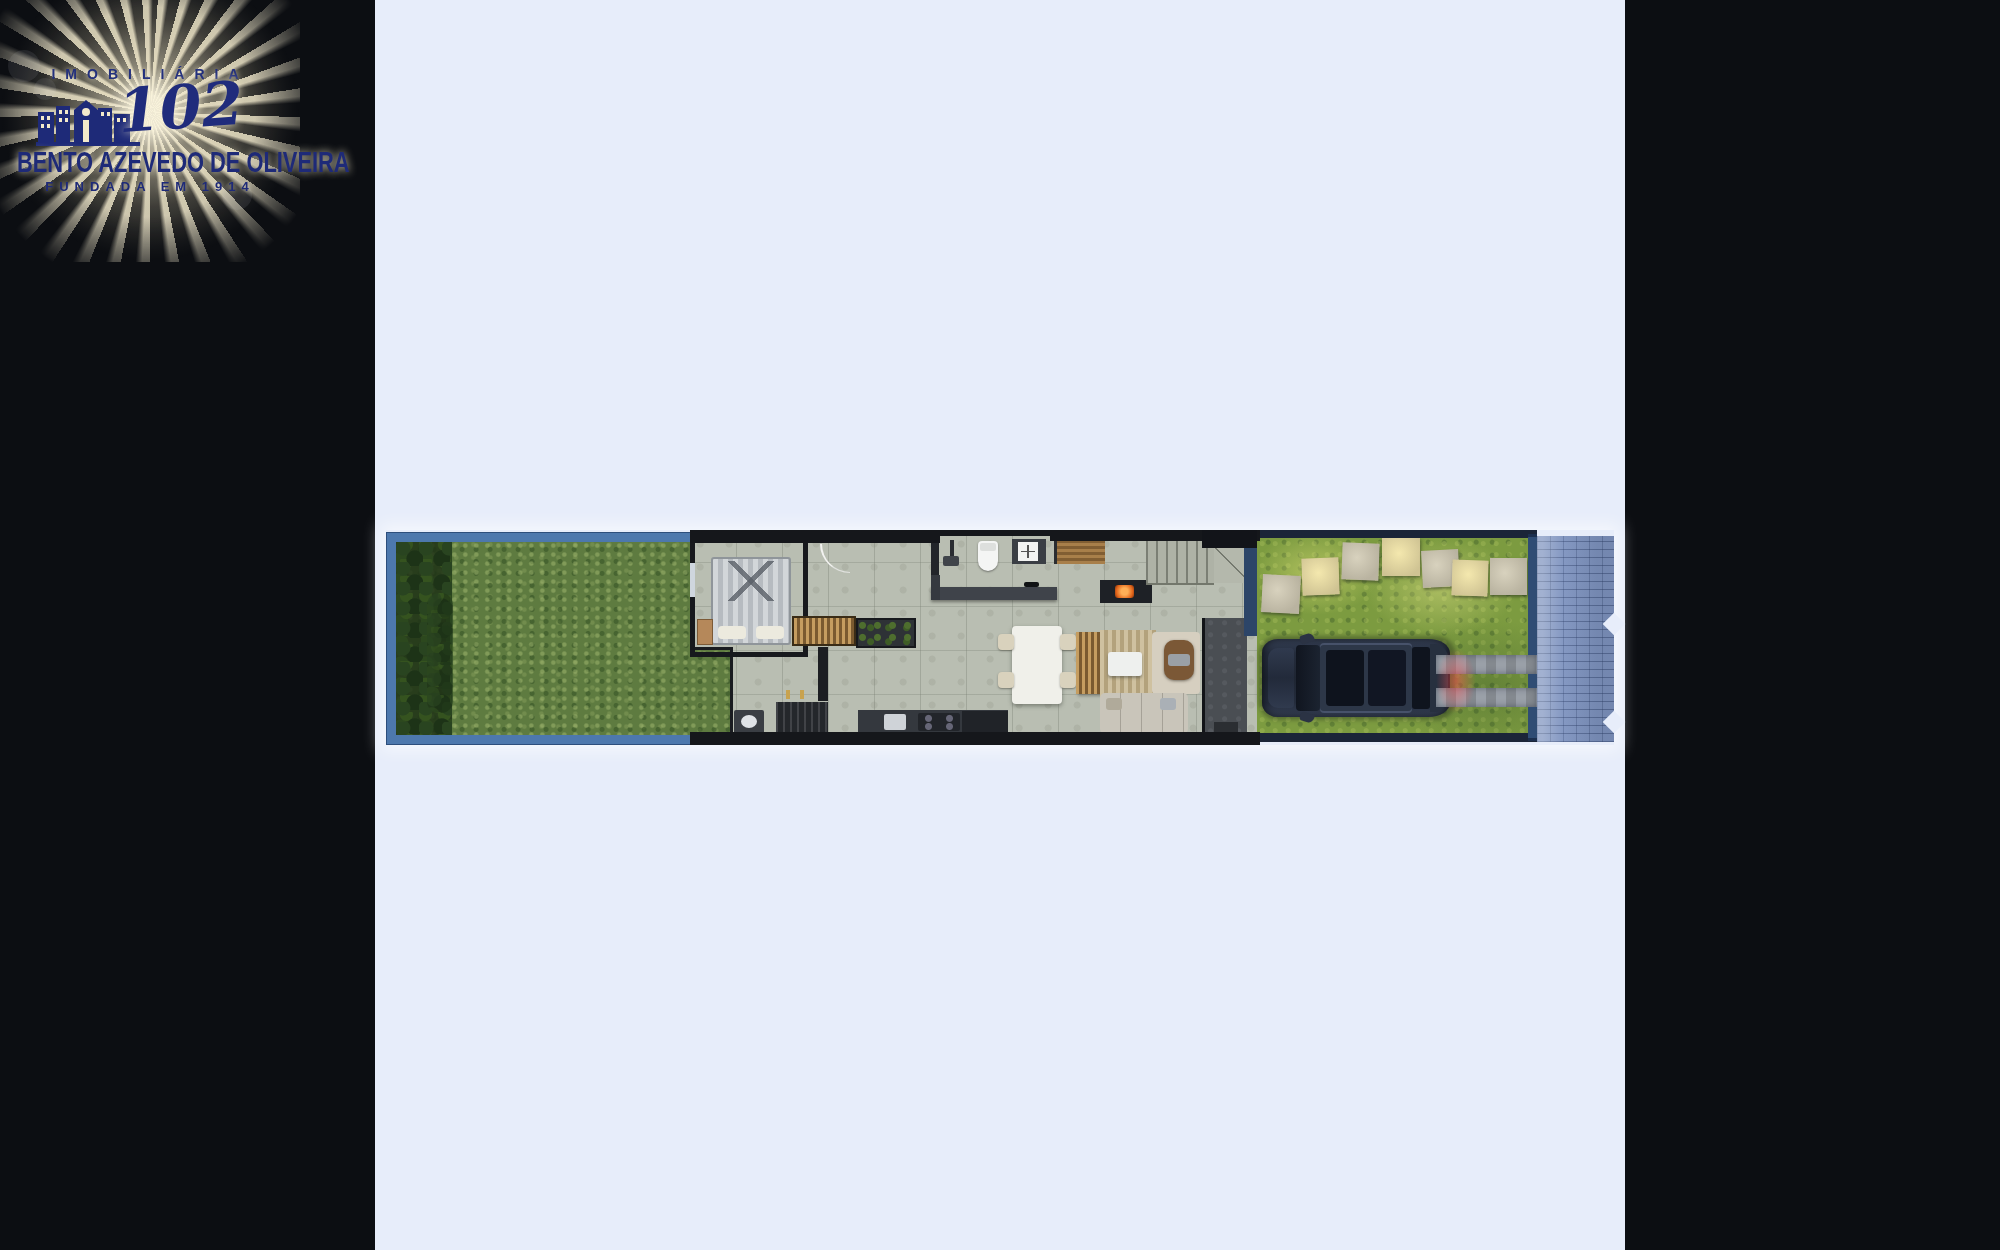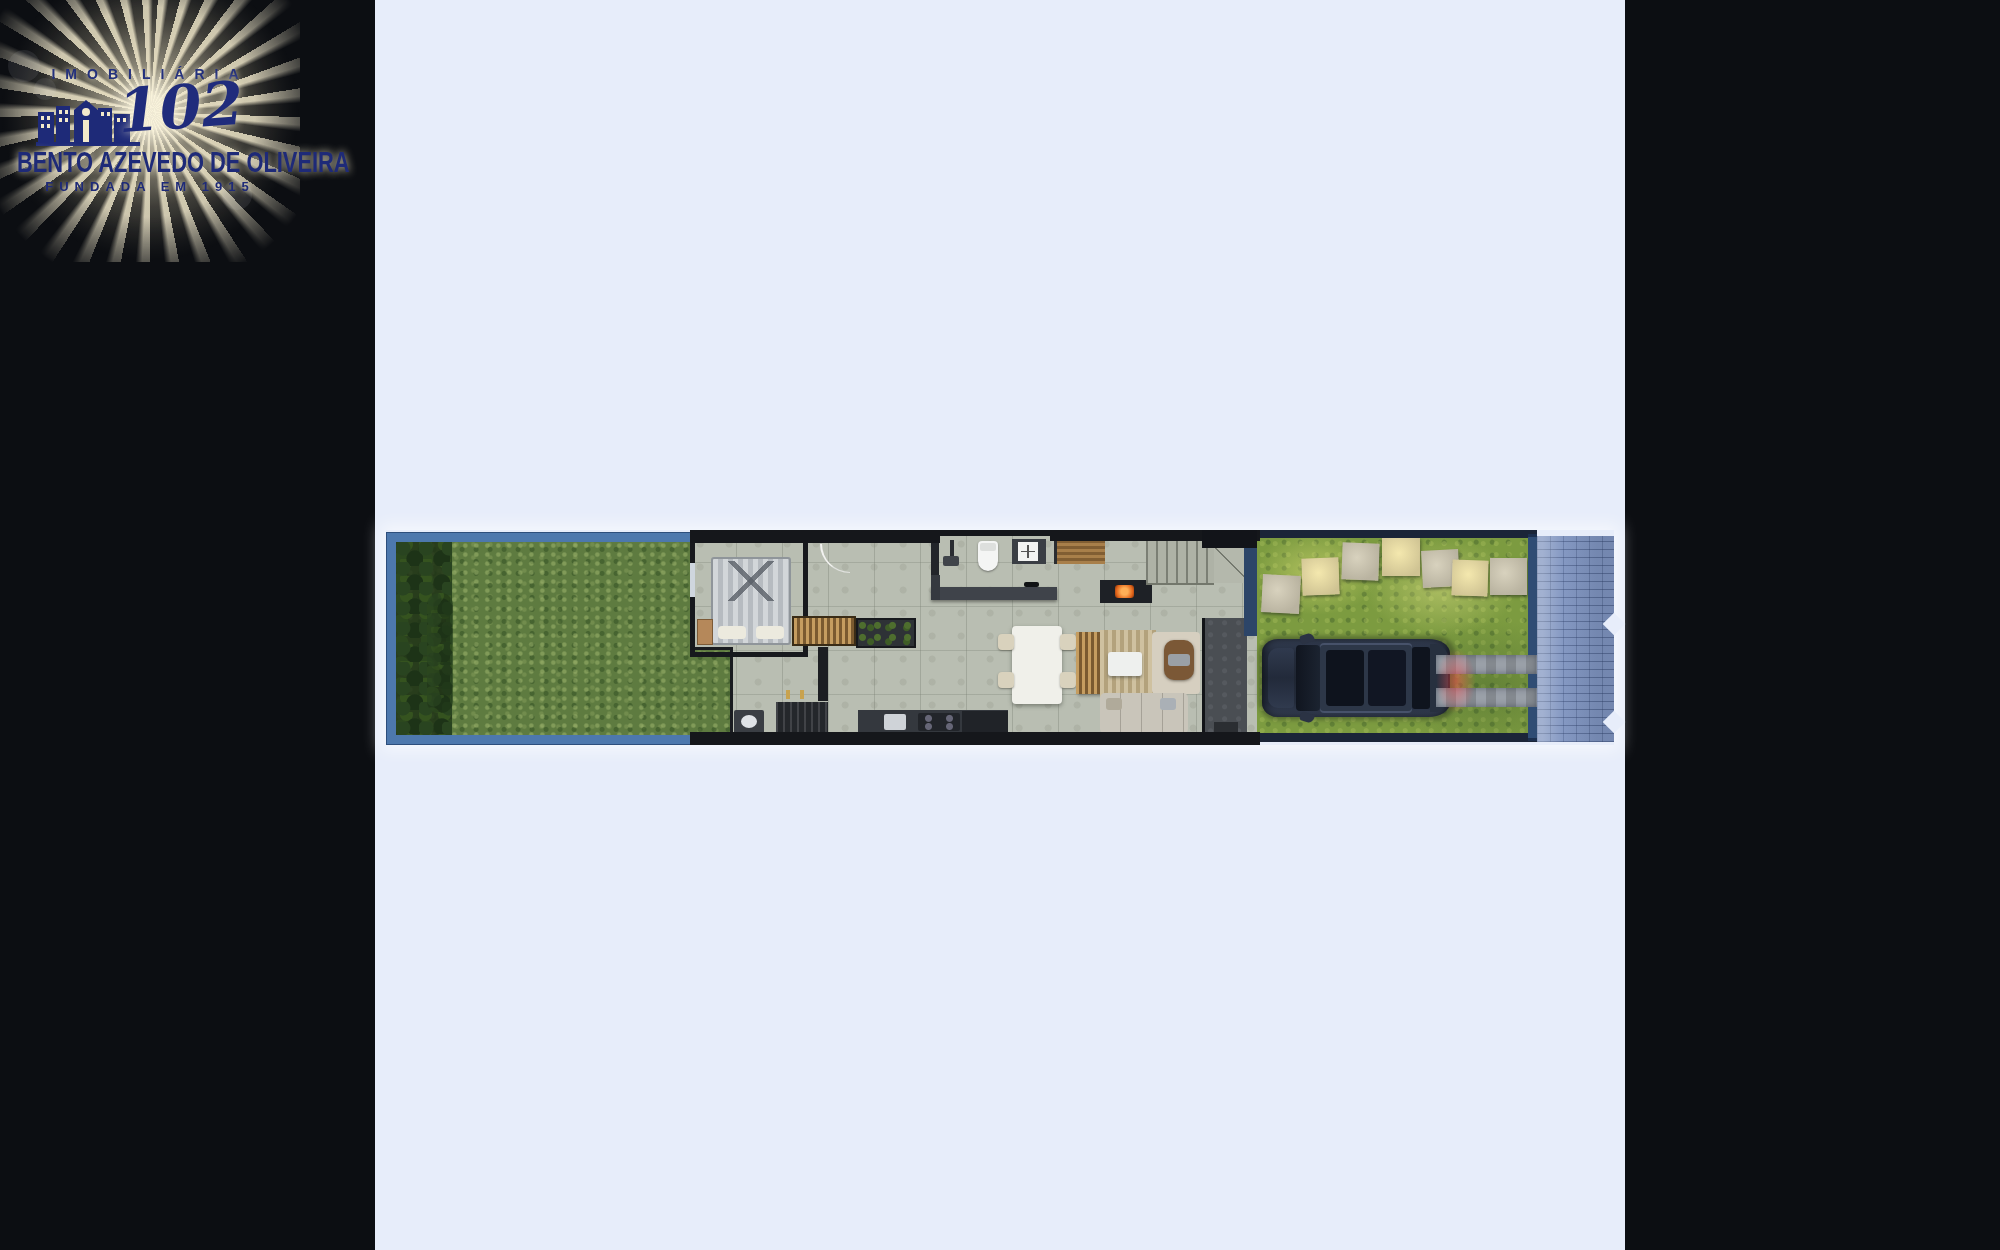--- a/index.html
+++ b/index.html
@@ -285,16 +285,16 @@
           <rect x="87" y="22" width="3" height="4"></rect>
         <circle cx="50" cy="16" r="4"></circle>
         <rect x="47" y="24" width="6" height="22"></rect>
       </g>
     </svg>
 
     <div class="logo-num">102</div>
 
     <div class="logo-name">BENTO AZEVEDO DE OLIVEIRA</div>
 
-    <div class="logo-founded">FUNDADA EM 1915</div>
+    <div class="logo-founded">FUNDADA EM 1914</div>
   </div>
 
 </div>
 
 </body></html>

